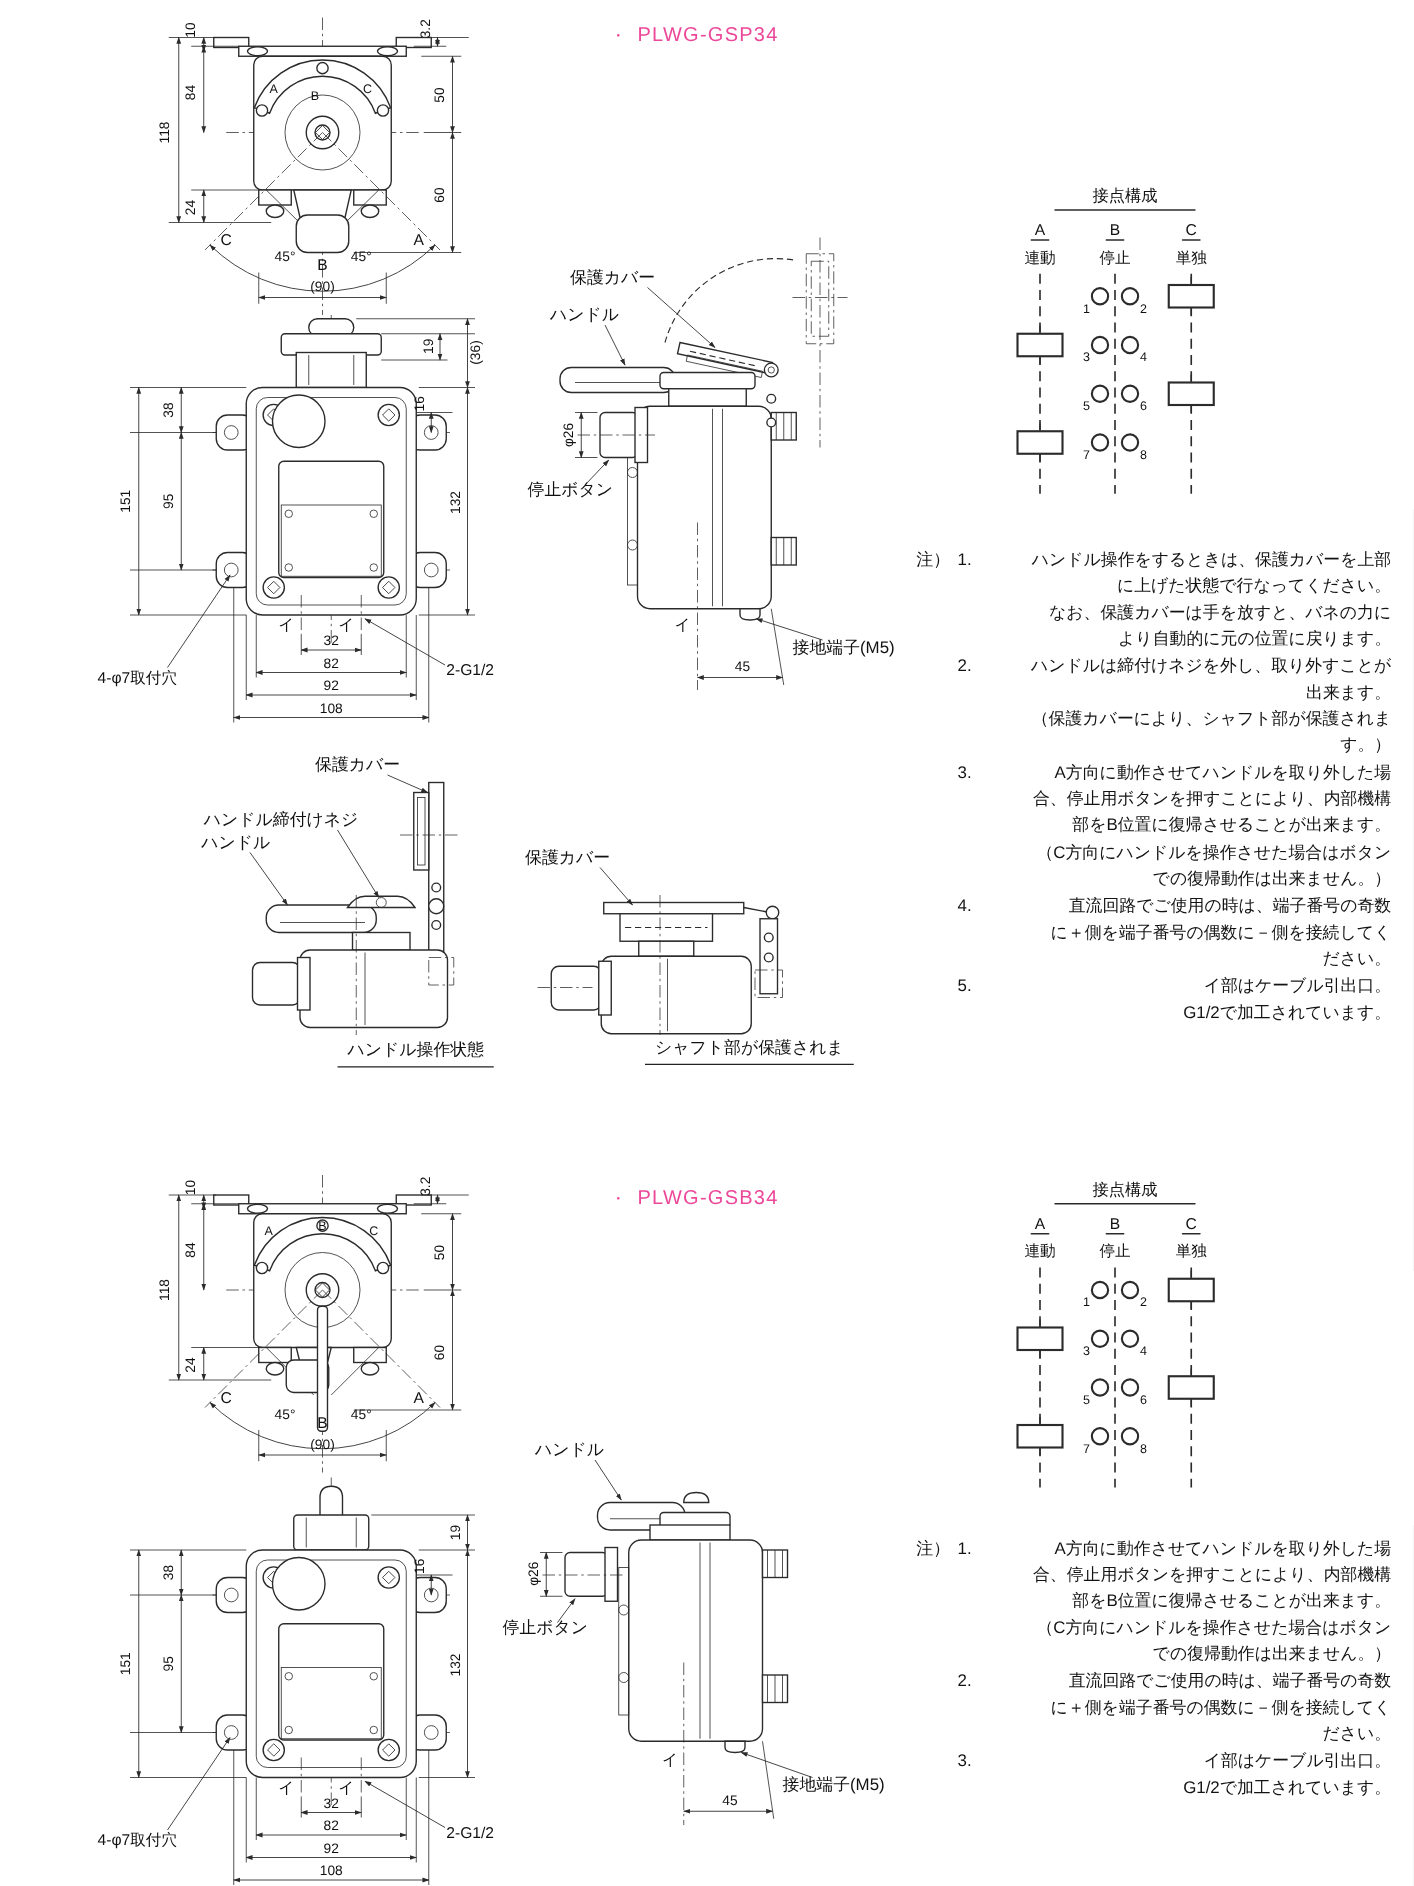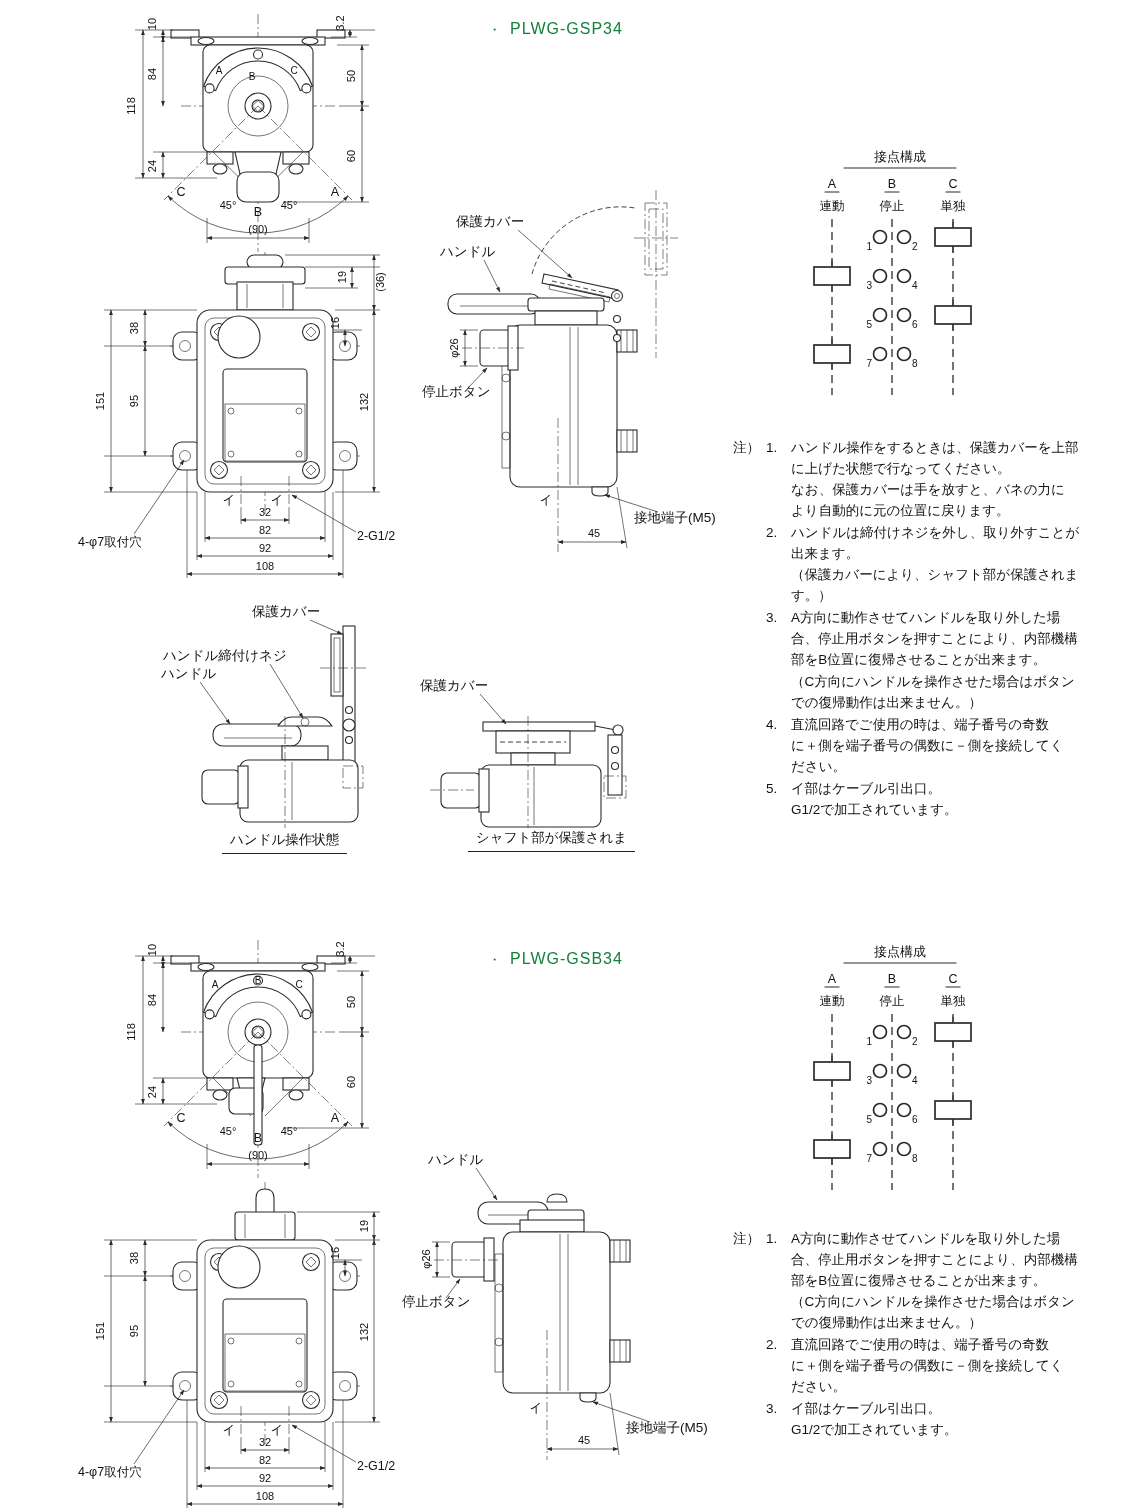--- a/index.html
+++ b/index.html
@@ -1,30 +1,30 @@
 <!DOCTYPE html>
 <html><head>
 <meta charset="utf-8">
 <style>
   html,body{margin:0;padding:0;background:#e8e8e8;}
   #canvas{position:relative;width:1131px;height:1509px;background:#ffffff;
           font-family:"Liberation Sans",sans-serif;color:#111;overflow:hidden;}
   .abs{position:absolute;}
-  .sec-title{font-size:16px;letter-spacing:1px;color:#15803d;white-space:nowrap;}
+  .sec-title{font-size:16px;letter-spacing:1px;color:#ec4899;white-space:nowrap;}
   .sec-title .bullet{font-size:13px;margin-right:8px;}
   
   .notes{display:flex;gap:6px;font-size:13.5px;line-height:1.56;color:#131313;}
   .notes-head{white-space:nowrap;flex:0 0 auto;}
   .notes-list{display:flex;flex-direction:column;gap:1px;}
   .note{display:flex;gap:7px;}
   .note-num{flex:0 0 18px;text-align:left;}
-  .note-text{white-space:pre-line;width:322px;}
+  .note-text{white-space:pre-line;width:322px;text-align:right;}
   
   .caption{font-size:13.5px;color:#111;border-bottom:1.5px solid #222;
-           padding:0 8px 4px 8px;white-space:nowrap;}
+           padding:0 8px 4px 8px;white-space:nowrap;margin-left:48px;}
   
   svg.drw{position:absolute;overflow:visible;}
   svg .ln{fill:none;stroke:#2b2b2b;stroke-width:1.1;stroke-linejoin:round;stroke-linecap:round;}
   svg .tn{fill:none;stroke:#2b2b2b;stroke-width:.65;}
   svg .fw{fill:#fff;stroke:#2b2b2b;stroke-width:1.1;}
   svg .fw2{fill:#fff;stroke:#2b2b2b;stroke-width:1.7;}
   svg .dm{fill:none;stroke:#2b2b2b;stroke-width:.7;marker-start:url(#arr);marker-end:url(#arr);}
   svg .ld{fill:none;stroke:#2b2b2b;stroke-width:.7;marker-end:url(#arr);}
   svg .cl{fill:none;stroke:#2b2b2b;stroke-width:.6;stroke-dasharray:10 3 2 3;}
   svg .dsh{fill:none;stroke:#2b2b2b;stroke-width:.9;stroke-dasharray:5 3;}

